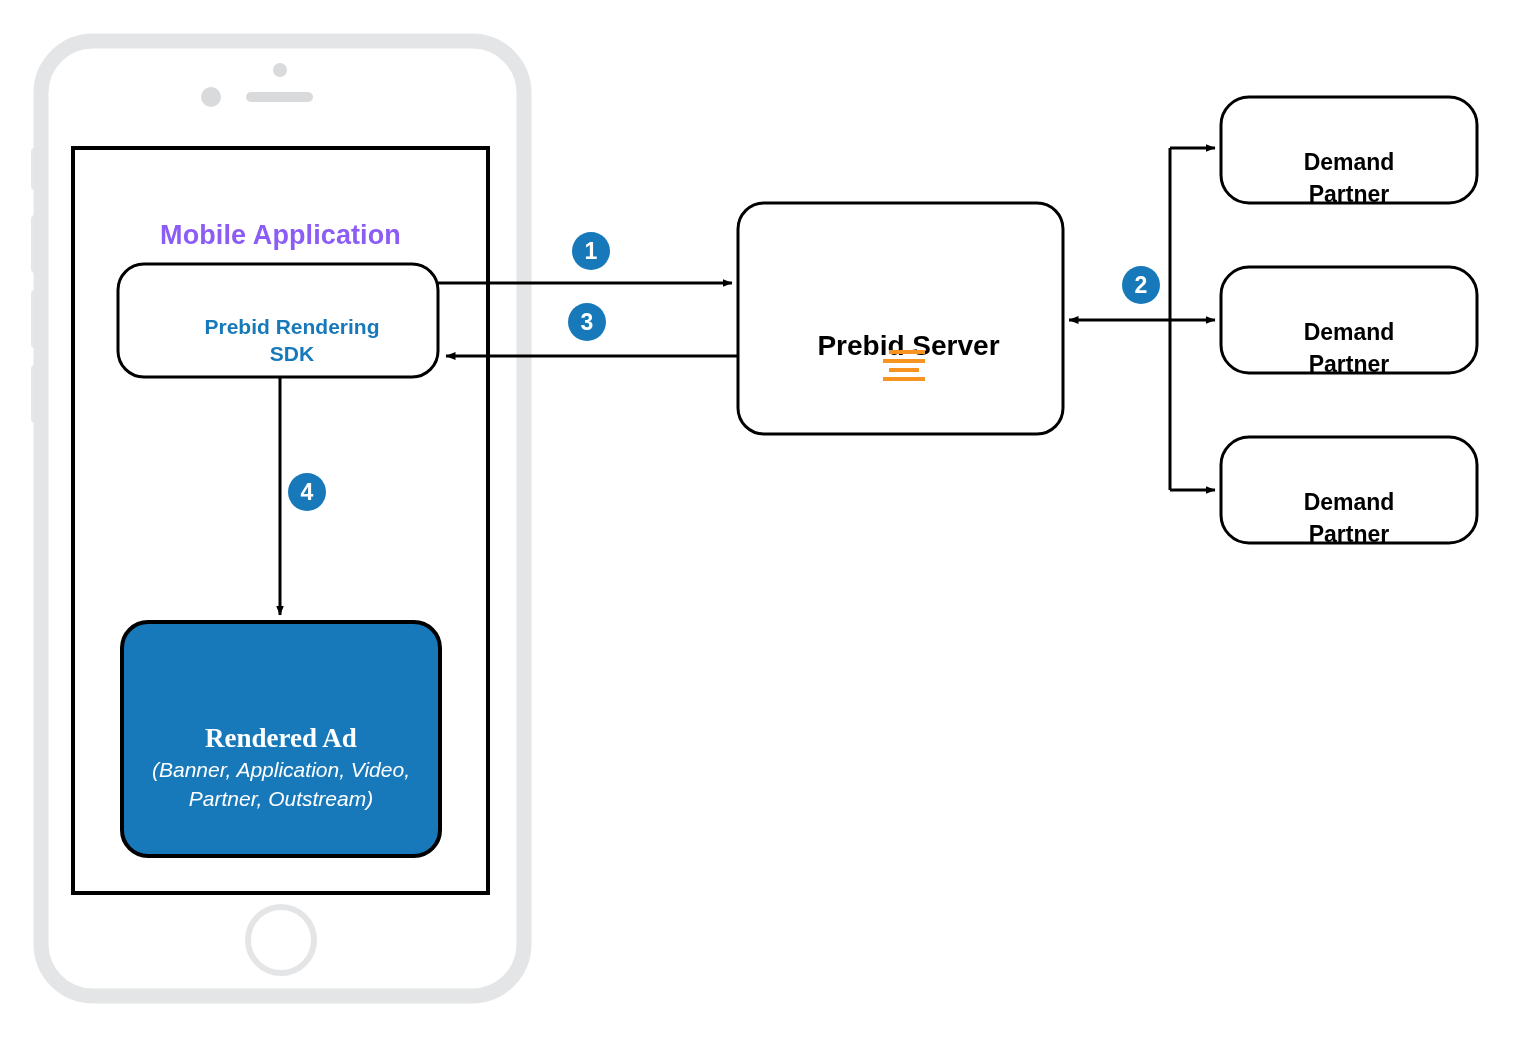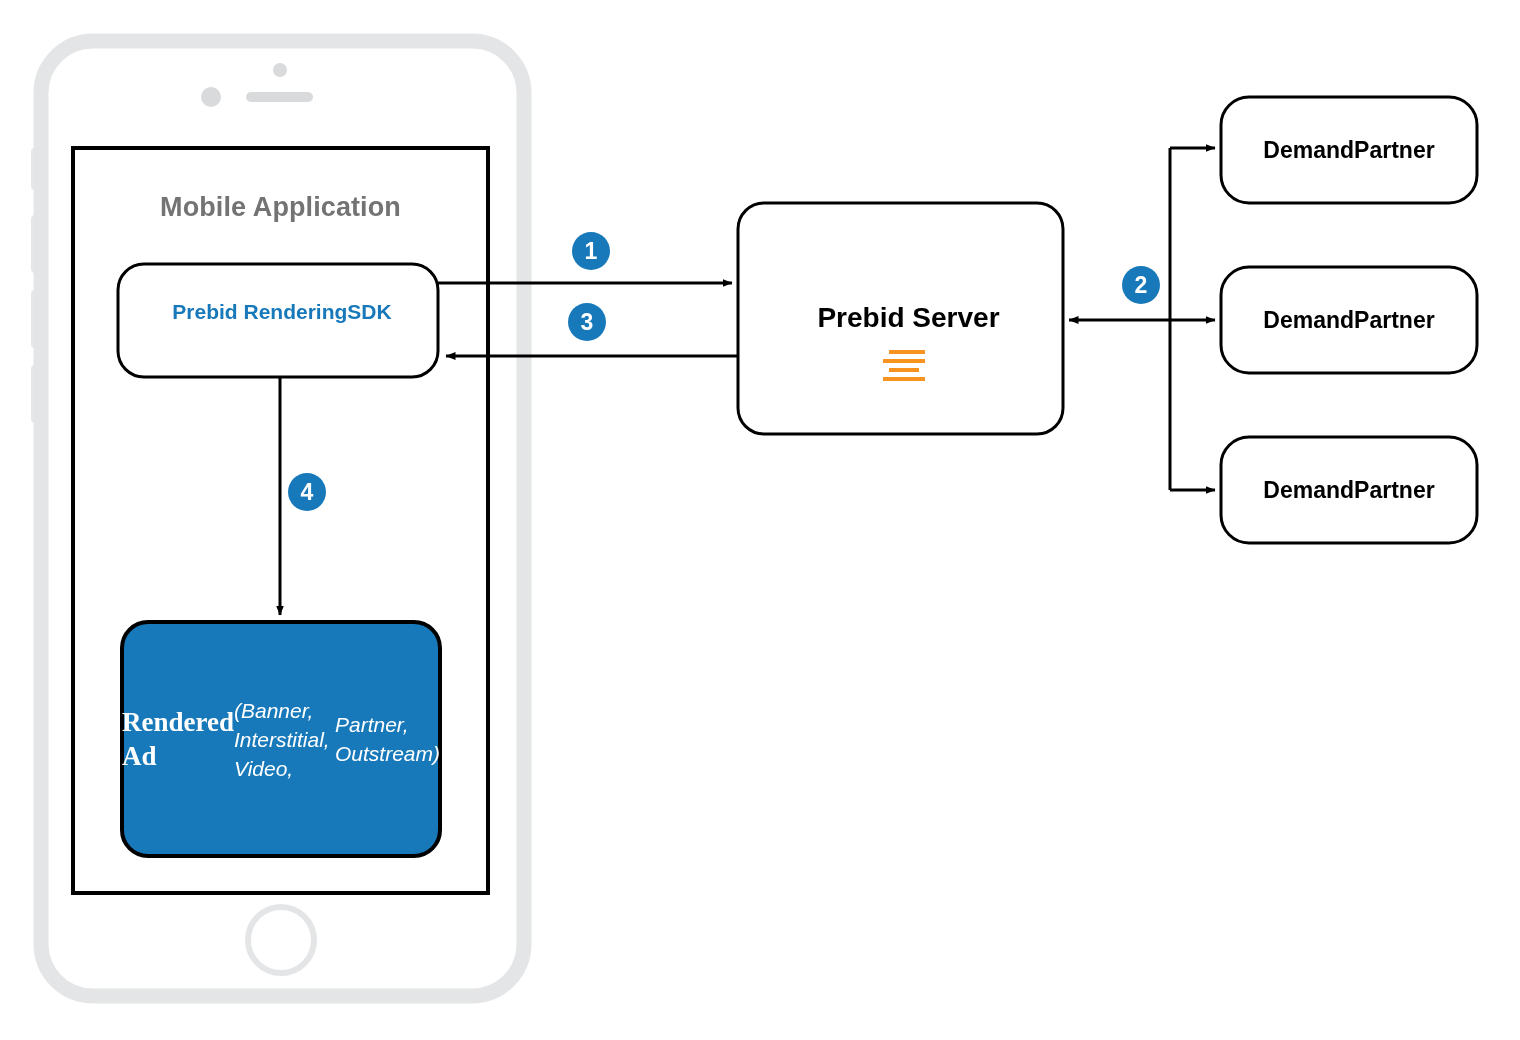--- a/index.html
+++ b/index.html
@@ -21,28 +21,29 @@
   svg.layer {
     position: absolute;
     left: 0;
     top: 0;
     width: 1520px;
     height: 1040px;
   }
   .node-text {
     position: absolute;
     display: flex;
-    flex-direction: row;
+    flex-direction: column;
     align-items: center;
     justify-content: center;
     text-align: left;
     pointer-events: none;
+    margin-top: 28px;
   }
   .t-blue-title {
-    color: #737373;
+    color: #8b5cf6;
     font-size: 27px;
     font-weight: bold;
     letter-spacing: 0.1px;
   }
   .t-sdk {
     color: #1779ba;
     font-size: 21px;
     font-weight: bold;
     line-height: 27px;
   }
@@ -152,28 +153,28 @@
       <line x1="1170" y1="148" x2="1170" y2="490" stroke="#000000" stroke-width="3"></line>
 
       <line x1="1170" y1="148" x2="1215" y2="148" stroke="#000000" stroke-width="3" marker-end="url(#arrow)"></line>
 
       <line x1="1170" y1="490" x2="1215" y2="490" stroke="#000000" stroke-width="3" marker-end="url(#arrow)"></line>
     </g>
   </svg>
 
   <div class="node-text t-blue-title" style="left:73px; top:190px; width:415px; height:34px;">Mobile Application</div>
 
-  <div class="node-text" style="left:122px; top:264px; width:320px; height:95px;">
+  <div class="node-text" style="left:132px; top:264px; width:320px; height:95px;">
     <div class="t-sdk">Prebid Rendering</div>
     <div class="t-sdk">SDK</div>
   </div>
 
   <div class="node-text" style="left:122px; top:622px; width:318px; height:234px;">
     <div class="t-ad-title">Rendered Ad</div>
-    <div class="t-ad-sub">(Banner, Interstitial, Video,</div>
+    <div class="t-ad-sub">(Banner, Application, Video,</div>
     <div class="t-ad-sub">Partner, Outstream)</div>
   </div>
 
   <div class="node-text t-server" style="left:738px; top:300px; width:325px; height:36px;padding-left:8px;">Prebid Server</div>
 
   <div class="prebid-logo" style="left:871px; top:350px;">
     <span style="left:18px; top:0px;  width:36px;"></span>
     <span style="left:12px; top:9px;  width:42px;"></span>
     <span style="left:18px; top:18px; width:30px;"></span>
     <span style="left:12px; top:27px; width:42px;"></span>

